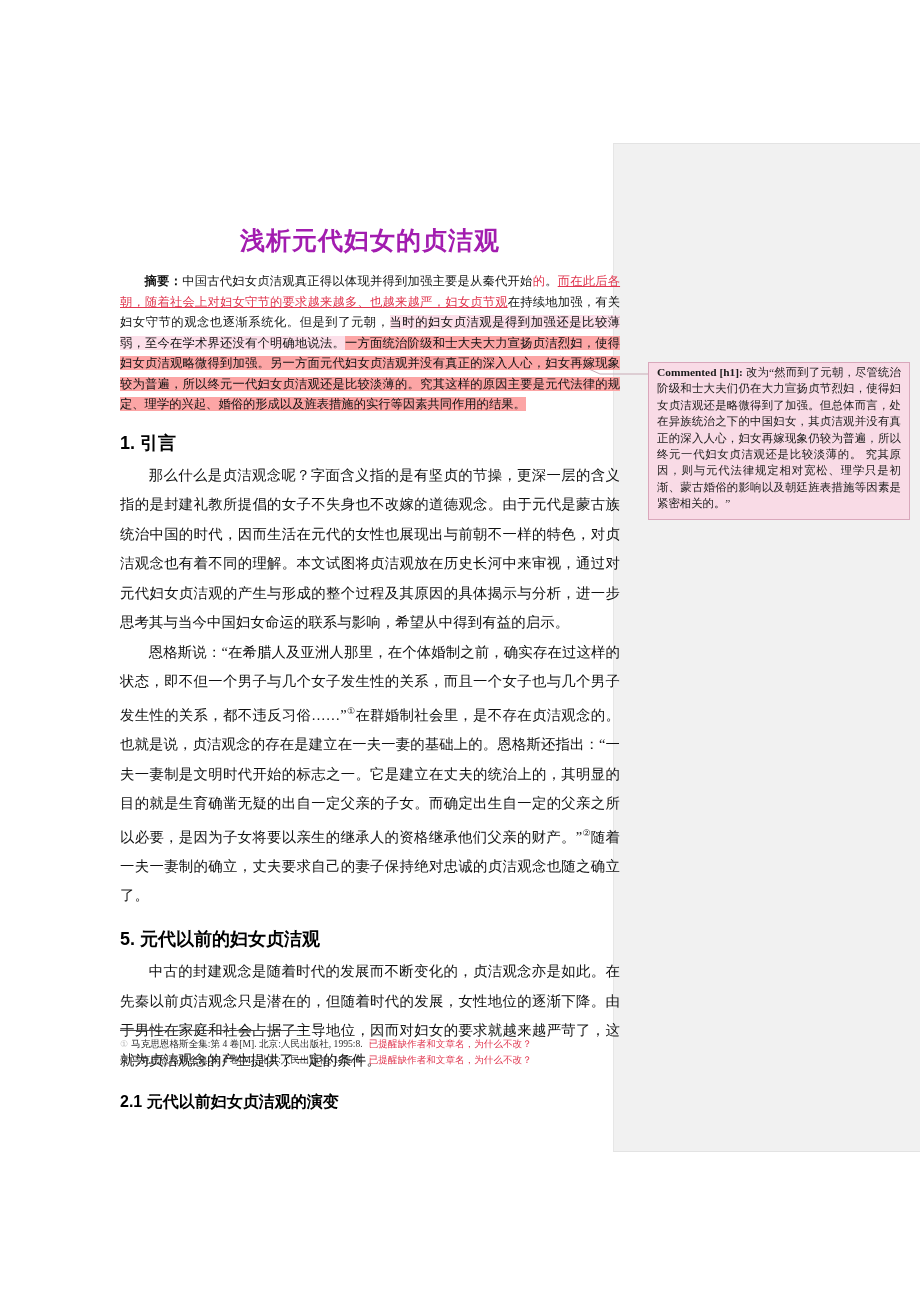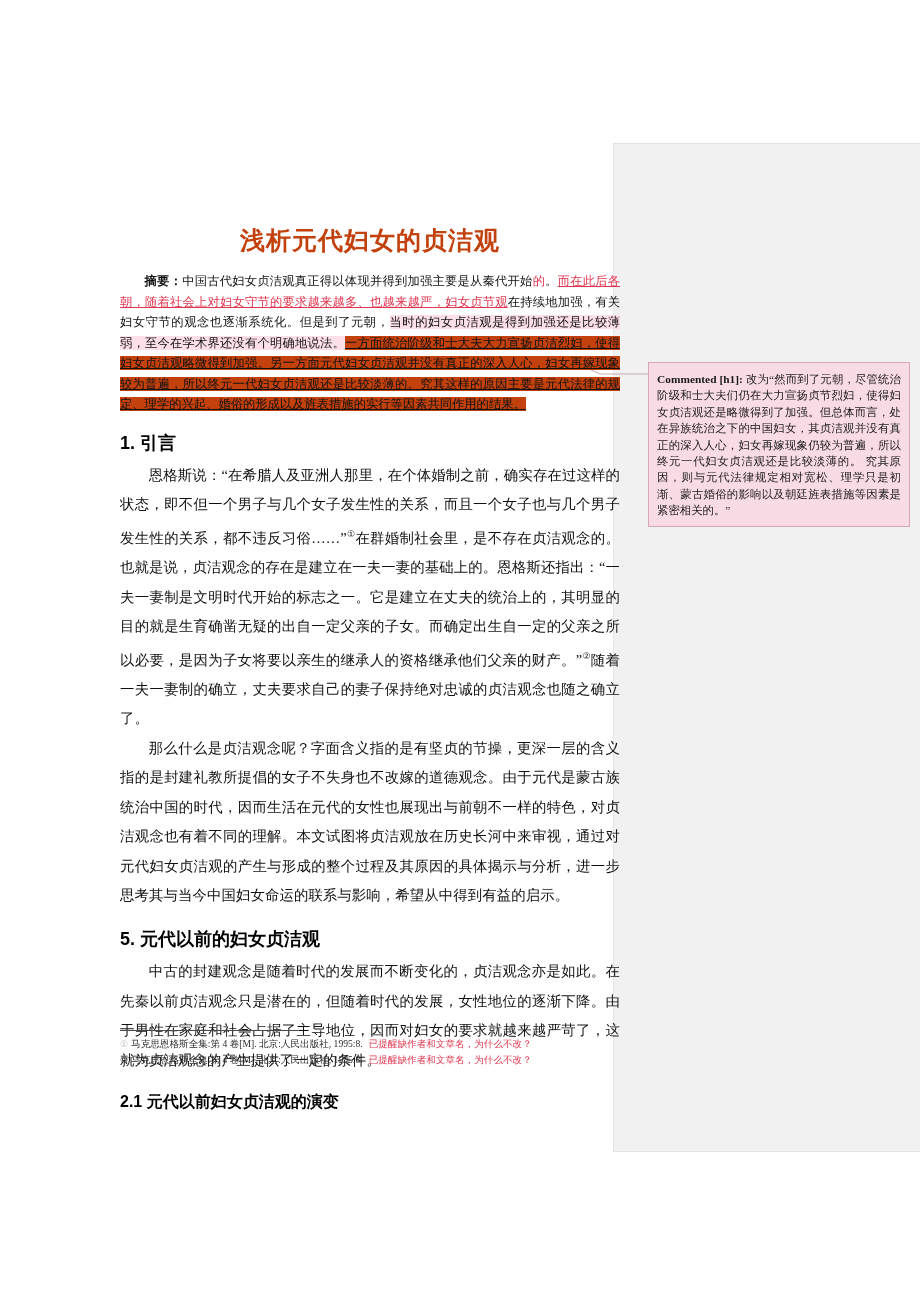--- a/index.html
+++ b/index.html
@@ -45,39 +45,39 @@
     left: 120px;
     top: 225px;
     width: 500px;
   }
 
   .doc-title {
     font-family: "Liberation Sans", "DejaVu Sans", sans-serif;
     font-size: 25px;
     font-weight: bold;
     text-align: center;
-    color: #c2410c;
+    color: #a21caf;
     letter-spacing: 1px;
     margin: 0 0 16px 0;
     line-height: 1.2;
   }
 
   .abstract {
     font-size: 12.3px;
     line-height: 20.5px;
     text-align: justify;
     color: #111;
     text-indent: 2em;
     margin: 0;
   }
   .abstract .lbl {
     font-weight: bold;
     font-size: 12.3px;
   }
-  .hl-pink      { background: #c2410c; text-decoration: underline; }
+  .hl-pink      { background: #fca5a5; }
   .hl-pink-soft { background: #fcdfe9; }
   .red-ins      { color: #e0364f; }
   .red-ins-u    { color: #e0364f; text-decoration: underline; }
 
   .keywords {
     font-size: 12.3px;
     line-height: 20px;
     color: #111;
     text-indent: 2em;
     margin: 6px 0 0 0;
@@ -137,21 +137,21 @@
 
   
   .comment-box {
     position: absolute;
     left: 648px;
     top: 362px;
     width: 262px;
     box-sizing: border-box;
     background: #f9dbe6;
     border: 1px solid #d9a7bb;
-    padding: 8px 8px 7px 8px;
+    padding: 1px 8px 7px 8px;
     font-size: 11.4px;
     line-height: 16.4px;
     color: #1a1a1a;
     text-align: justify;
   }
   .comment-box .who {
     font-weight: bold;
     font-family: "Liberation Serif", "DejaVu Serif", serif;
   }
 
@@ -180,23 +180,23 @@
 
     <h1 class="doc-title">浅析元代妇女的贞洁观</h1>
 
     <p class="abstract">
       <span class="lbl">摘要：</span><span>中国古代妇女贞洁观真正得以体现并得到加强主要是从秦代开始</span><span class="red-ins">的</span><span>。</span><span class="red-ins-u">而在此后各朝，随着社会上对妇女守节的要求</span><span class="red-ins-u">越来越多、也越来越严，妇女贞节观</span><span>在持续地加强，有关妇女守节的观念也逐渐系统化。但是到了元朝，</span><span class="hl-pink-soft">当时的妇女贞洁观是得到加强还是比较薄弱，至今在学术界还没有个明确地说法。</span><span class="hl-pink">一方面统治阶级和士大夫大力宣扬贞洁烈妇，使得妇女贞洁观略微得到加强。另一方面元代妇女贞洁观并没有真正的深入人心，妇女再嫁现象较为普遍，所以终元一代妇女贞洁观还是比较淡薄的。究其这样的原因主要是元代法律的规定、理学的兴起、婚俗的形成以及旌表措施的实行等因素共同作用的结果。</span>
     </p>
 
 
     <h2 class="sec">1. 引言</h2>
 
+    <p class="para">那么什么是贞洁观念呢？字面含义指的是有坚贞的节操，更深一层的含义指的是封建礼教所提倡的女子不失身也不改嫁的道德观念。由于元代是蒙古族统治中国的时代，因而生活在元代的女性也展现出与前朝不一样的特色，对贞洁观念也有着不同的理解。本文试图将贞洁观放在历史长河中来审视，通过对元代妇女贞洁观的产生与形成的整个过程及其原因的具体揭示与分析，进一步思考其与当今中国妇女命运的联系与影响，希望从中得到有益的启示。</p>
+
     <p class="para">恩格斯说：“在希腊人及亚洲人那里，在个体婚制之前，确实存在过这样的状态，即不但一个男子与几个女子发生性的关系，而且一个女子也与几个男子发生性的关系，都不违反习俗……”<sup class="fnref">①</sup>在群婚制社会里，是不存在贞洁观念的。也就是说，贞洁观念的存在是建立在一夫一妻的基础上的。恩格斯还指出：“一夫一妻制是文明时代开始的标志之一。它是建立在丈夫的统治上的，其明显的目的就是生育确凿无疑的出自一定父亲的子女。而确定出生自一定的父亲之所以必要，是因为子女将要以亲生的继承人的资格继承他们父亲的财产。”<sup class="fnref">②</sup>随着一夫一妻制的确立，丈夫要求自己的妻子保持绝对忠诚的贞洁观念也随之确立了。</p>
-
-    <p class="para">那么什么是贞洁观念呢？字面含义指的是有坚贞的节操，更深一层的含义指的是封建礼教所提倡的女子不失身也不改嫁的道德观念。由于元代是蒙古族统治中国的时代，因而生活在元代的女性也展现出与前朝不一样的特色，对贞洁观念也有着不同的理解。本文试图将贞洁观放在历史长河中来审视，通过对元代妇女贞洁观的产生与形成的整个过程及其原因的具体揭示与分析，进一步思考其与当今中国妇女命运的联系与影响，希望从中得到有益的启示。</p>
 
     <h2 class="sec">5. 元代以前的妇女贞洁观</h2>
 
     <p class="para">中古的封建观念是随着时代的发展而不断变化的，贞洁观念亦是如此。在先秦以前贞洁观念只是潜在的，但随着时代的发展，女性地位的逐渐下降。由于男性在家庭和社会占据了主导地位，因而对妇女的要求就越来越严苛了，这就为贞洁观念的产生提供了一定的条件。</p>
 
     <h3 class="subsec">2.1 元代以前妇女贞洁观的演变</h3>
 
   </div>
 
   <div class="footnotes">

